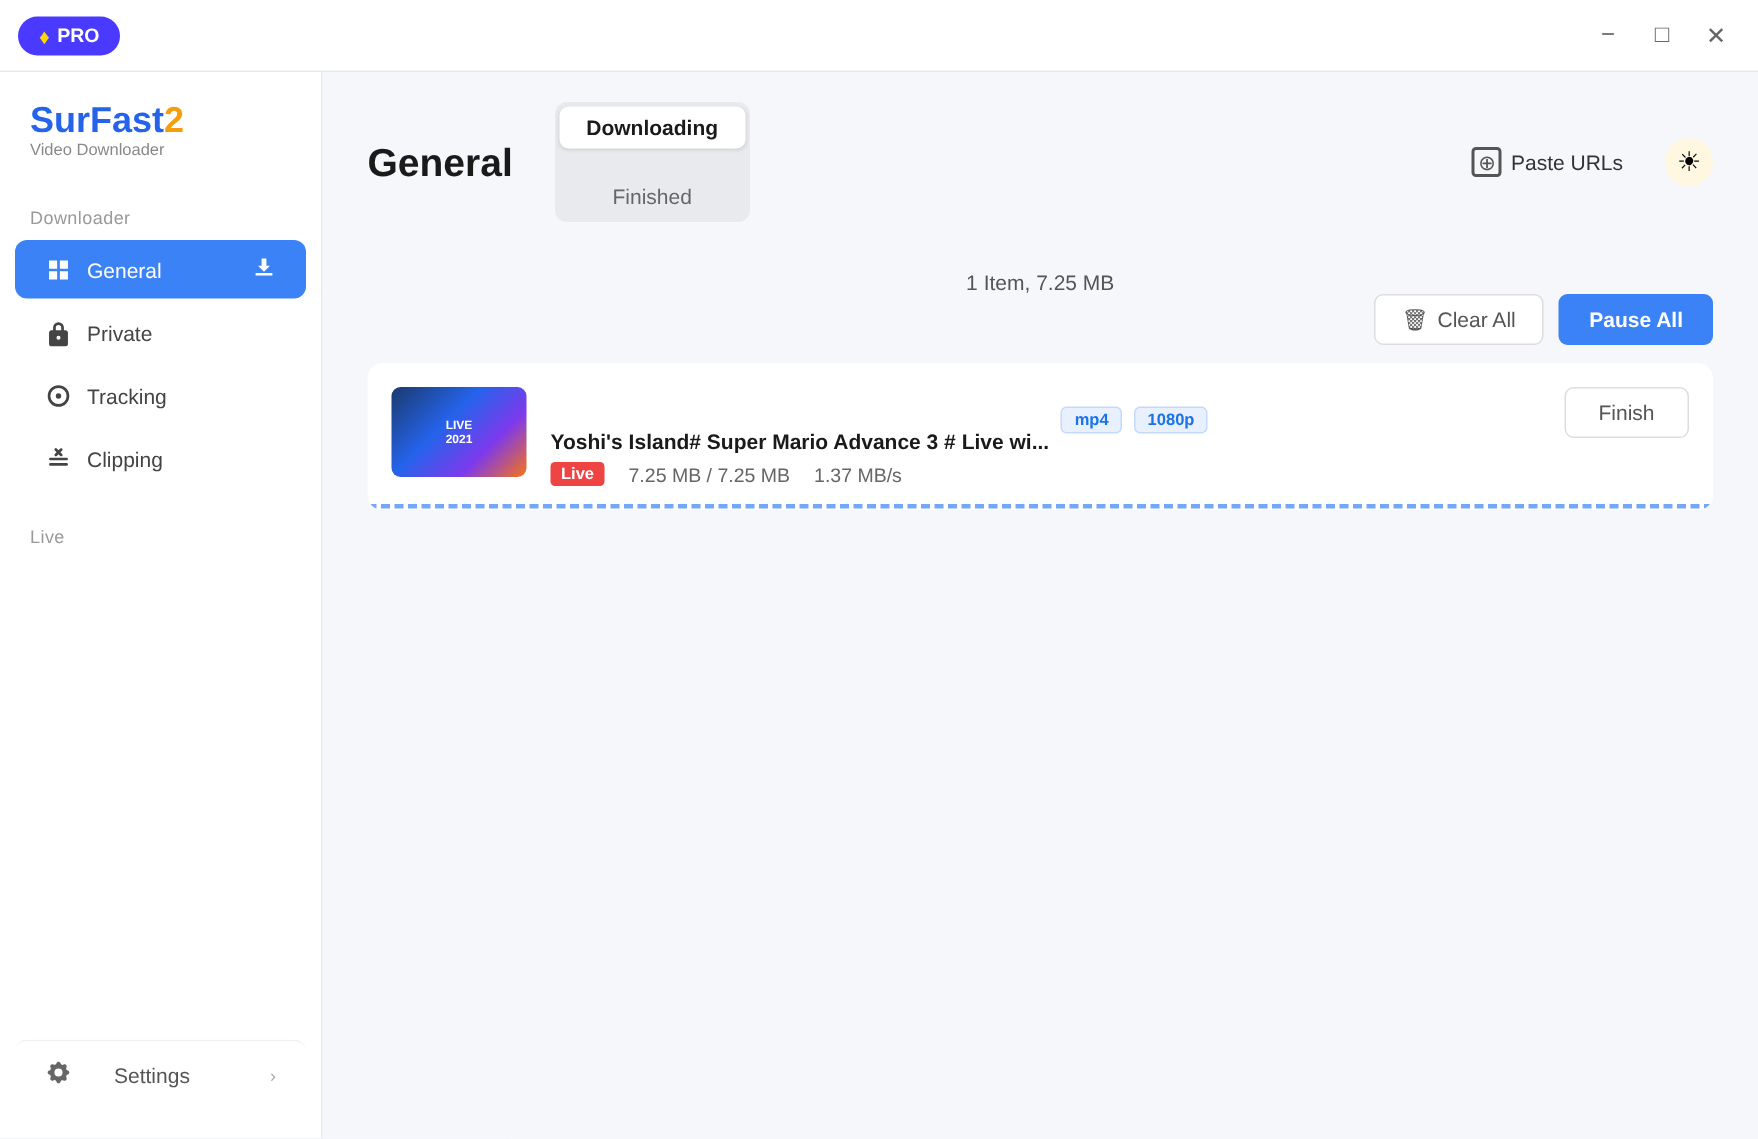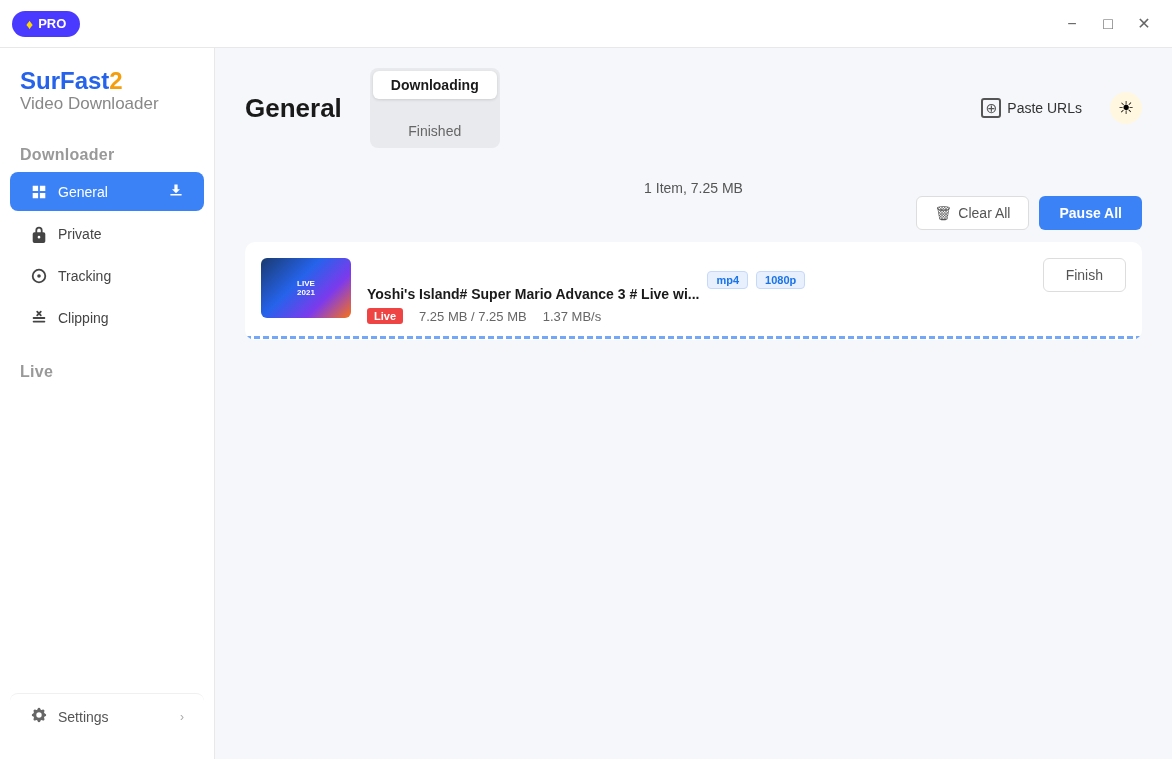--- a/index.html
+++ b/index.html
@@ -78,29 +78,29 @@
     .logo-text {
       font-size: 24px;
       font-weight: 800;
       color: #2563eb;
       line-height: 1.1;
     }
     .logo-text .num {
       color: #f59e0b;
     }
     .logo-sub {
-      font-size: 17px;
+      font-size: 11px;
       color: #888;
       font-weight: 400;
     }
 
     .sidebar-section-label {
-      font-size: 16px;
+      font-size: 12px;
       color: #999;
-      font-weight: 700;
+      font-weight: 400;
       padding: 8px 20px 6px 20px;
       letter-spacing: 0.3px;
     }
     .sidebar-item {
       display: flex;
       align-items: center;
       gap: 10px;
       padding: 10px 20px;
       cursor: pointer;
       border-radius: 8px;
@@ -122,21 +122,21 @@
       font-size: 16px;
       flex-shrink: 0;
     }
     .sidebar-item.active .icon { color: white; }
 
     .sidebar-spacer { flex: 1; }
 
     .sidebar-settings {
       display: flex;
       align-items: center;
-      gap: 10px;
+      gap: 28px;
       padding: 12px 20px;
       cursor: pointer;
       font-size: 14px;
       color: #555;
       border-top: 1px solid #f0f0f0;
       margin: 0 10px;
       border-radius: 8px;
     }
     .settings-chevron { margin-left: auto; color: #aaa; font-size: 12px; }
 

